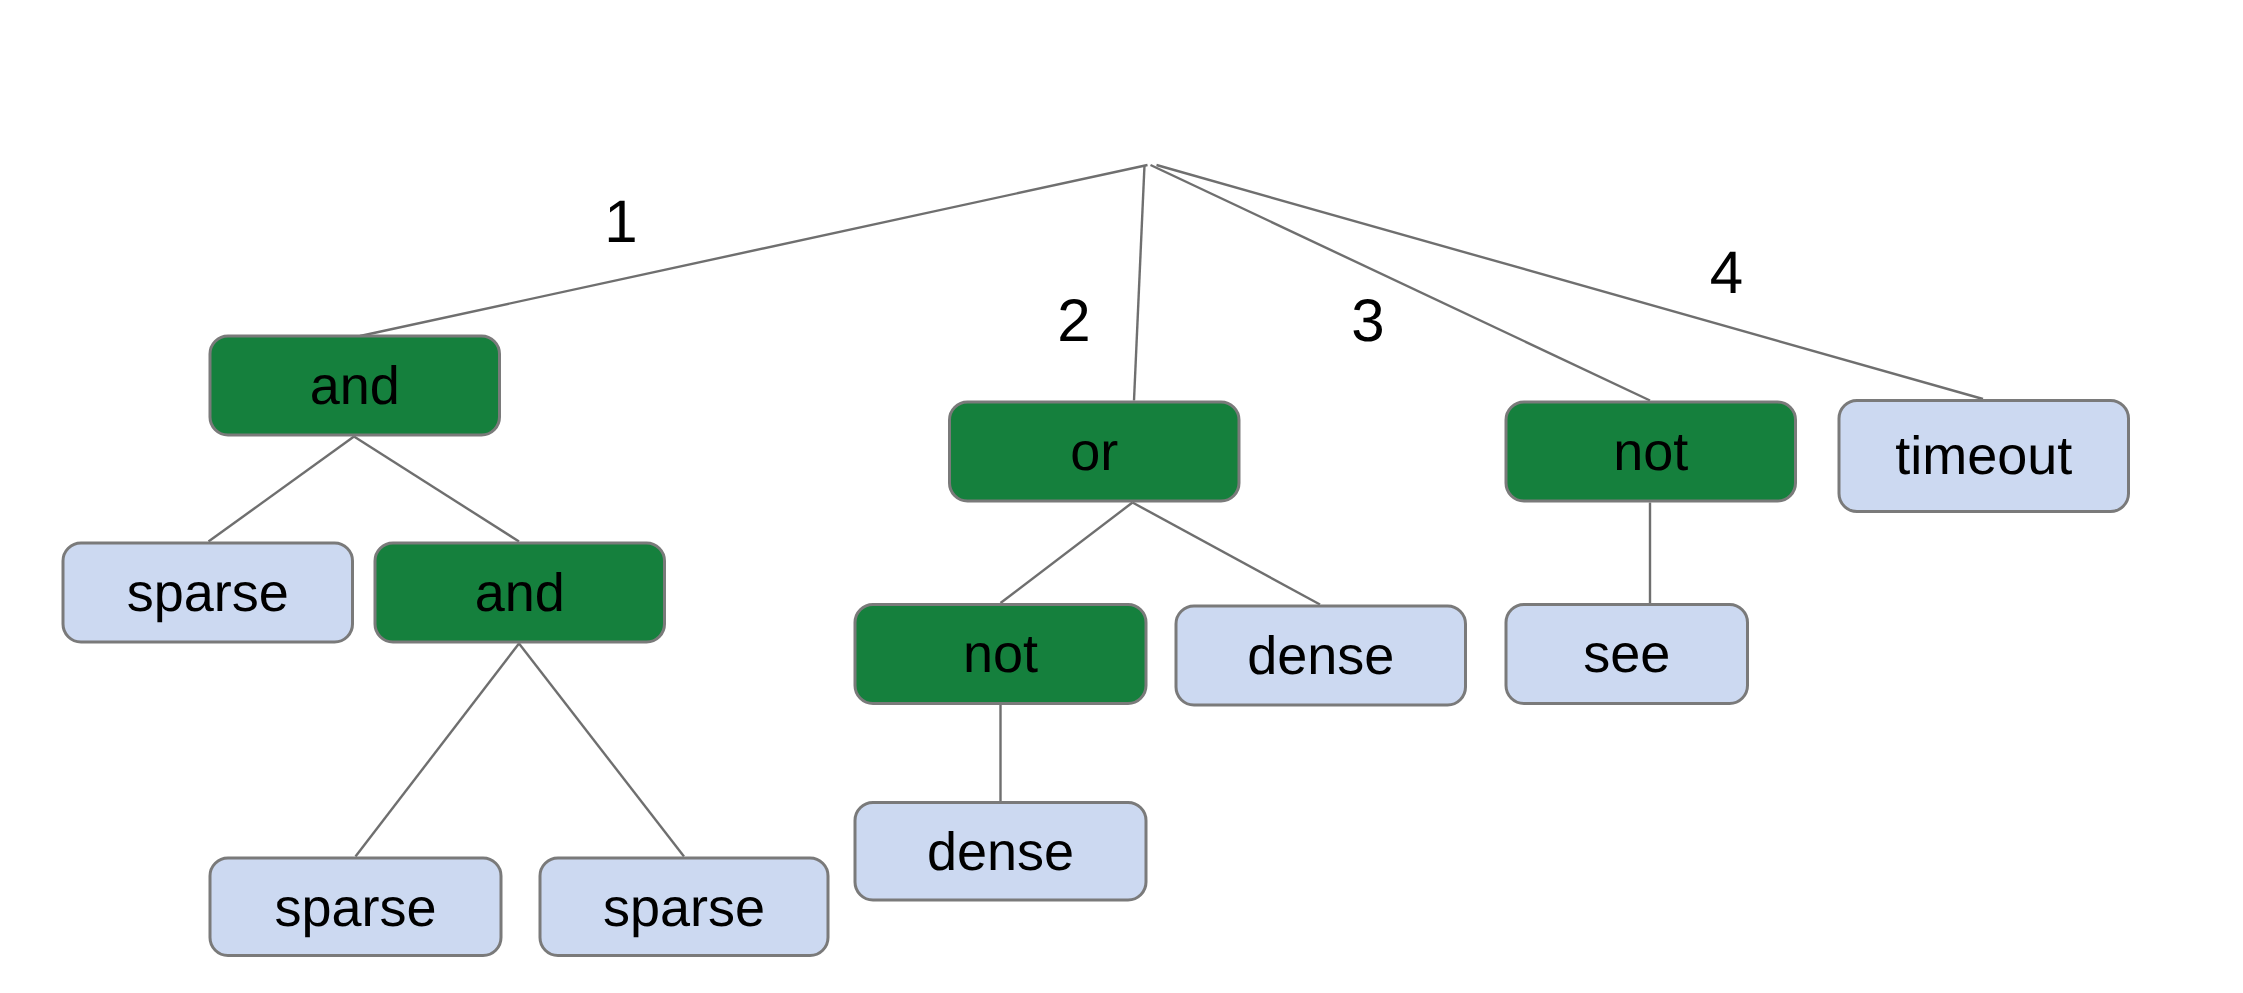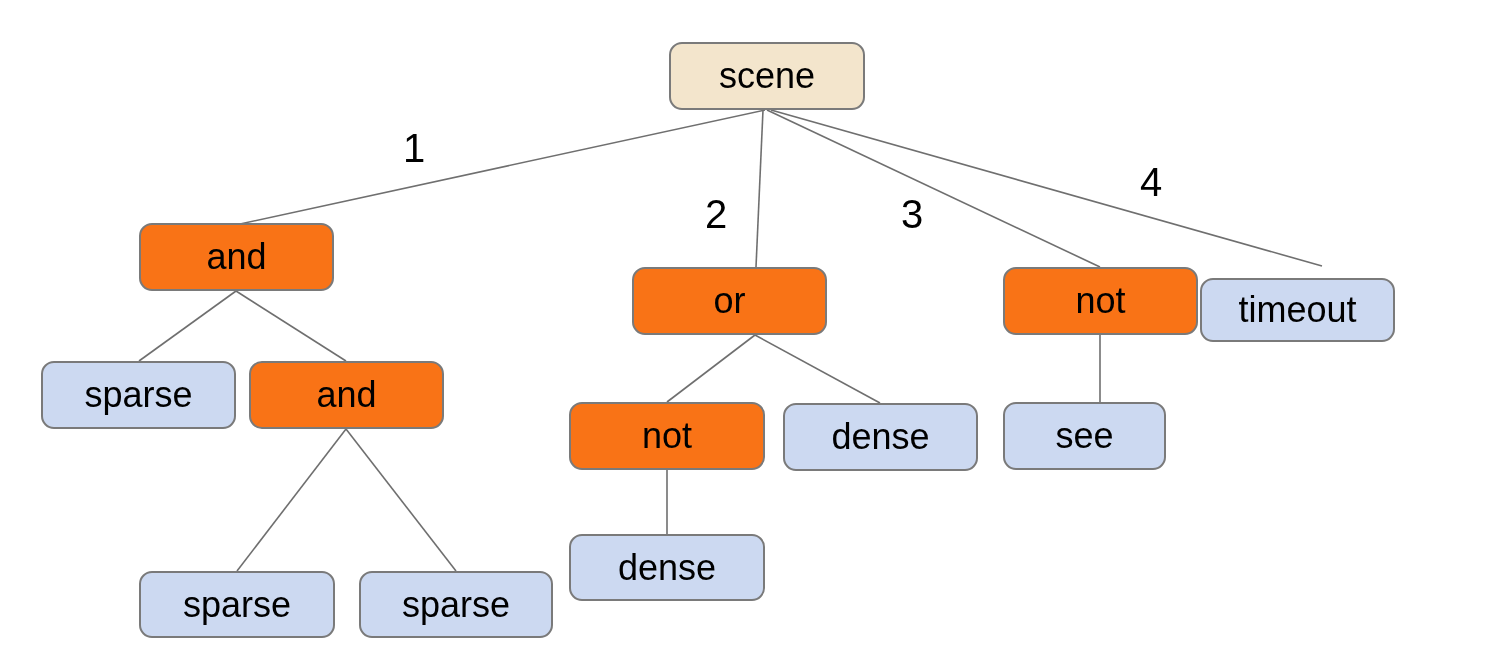--- a/index.html
+++ b/index.html
@@ -28,21 +28,21 @@
     border: 2px solid #7a7a7a;
     border-radius: 13px;
     display: flex;
     align-items: center;
     justify-content: center;
     font-size: 36px;
     line-height: 1;
     color: #000000;
   }
   .node.root     { background: #f3e5cc; }
-  .node.operator { background: #f97316; }
+  .node.operator { background: #15803d; }
   .node.leaf     { background: #ccd9f1; }
   .edge-label {
     position: absolute;
     z-index: 3;
     transform: translate(-50%, -50%);
     font-size: 40px;
     line-height: 1;
     color: #000000;
   }
 </style>
@@ -64,34 +64,31 @@
     <line x1="755" y1="335" x2="880" y2="403"></line>
     <line x1="667" y1="470" x2="667" y2="534"></line>
     <line x1="1100" y1="335" x2="1100" y2="402"></line>
   </svg>
 
   <div class="edge-label" style="left:414px;  top:148px;">1</div>
   <div class="edge-label" style="left:716px;  top:214px;">2</div>
   <div class="edge-label" style="left:912px;  top:214px;">3</div>
   <div class="edge-label" style="left:1151px; top:182px;">4</div>
 
-  <div class="node root" style="left:669px;  top:42px;  width:196px; height:68px;">
-    <span>scene</span>
-  </div>
 
   <div class="node operator" style="left:139px;  top:223px; width:195px; height:68px;">
     <span>and</span>
   </div>
   <div class="node operator" style="left:632px;  top:267px; width:195px; height:68px;">
     <span>or</span>
   </div>
   <div class="node operator" style="left:1003px; top:267px; width:195px; height:68px;">
     <span>not</span>
   </div>
-  <div class="node leaf" style="left:1200px; top:266px; width:195px; height:64px;margin-top:12px;">
+  <div class="node leaf" style="left:1225px; top:266px; width:195px; height:76px;">
     <span>timeout</span>
   </div>
 
   <div class="node leaf" style="left:41px;   top:361px; width:195px; height:68px;">
     <span>sparse</span>
   </div>
   <div class="node operator" style="left:249px;  top:361px; width:195px; height:68px;">
     <span>and</span>
   </div>
   <div class="node operator" style="left:569px;  top:402px; width:196px; height:68px;">

